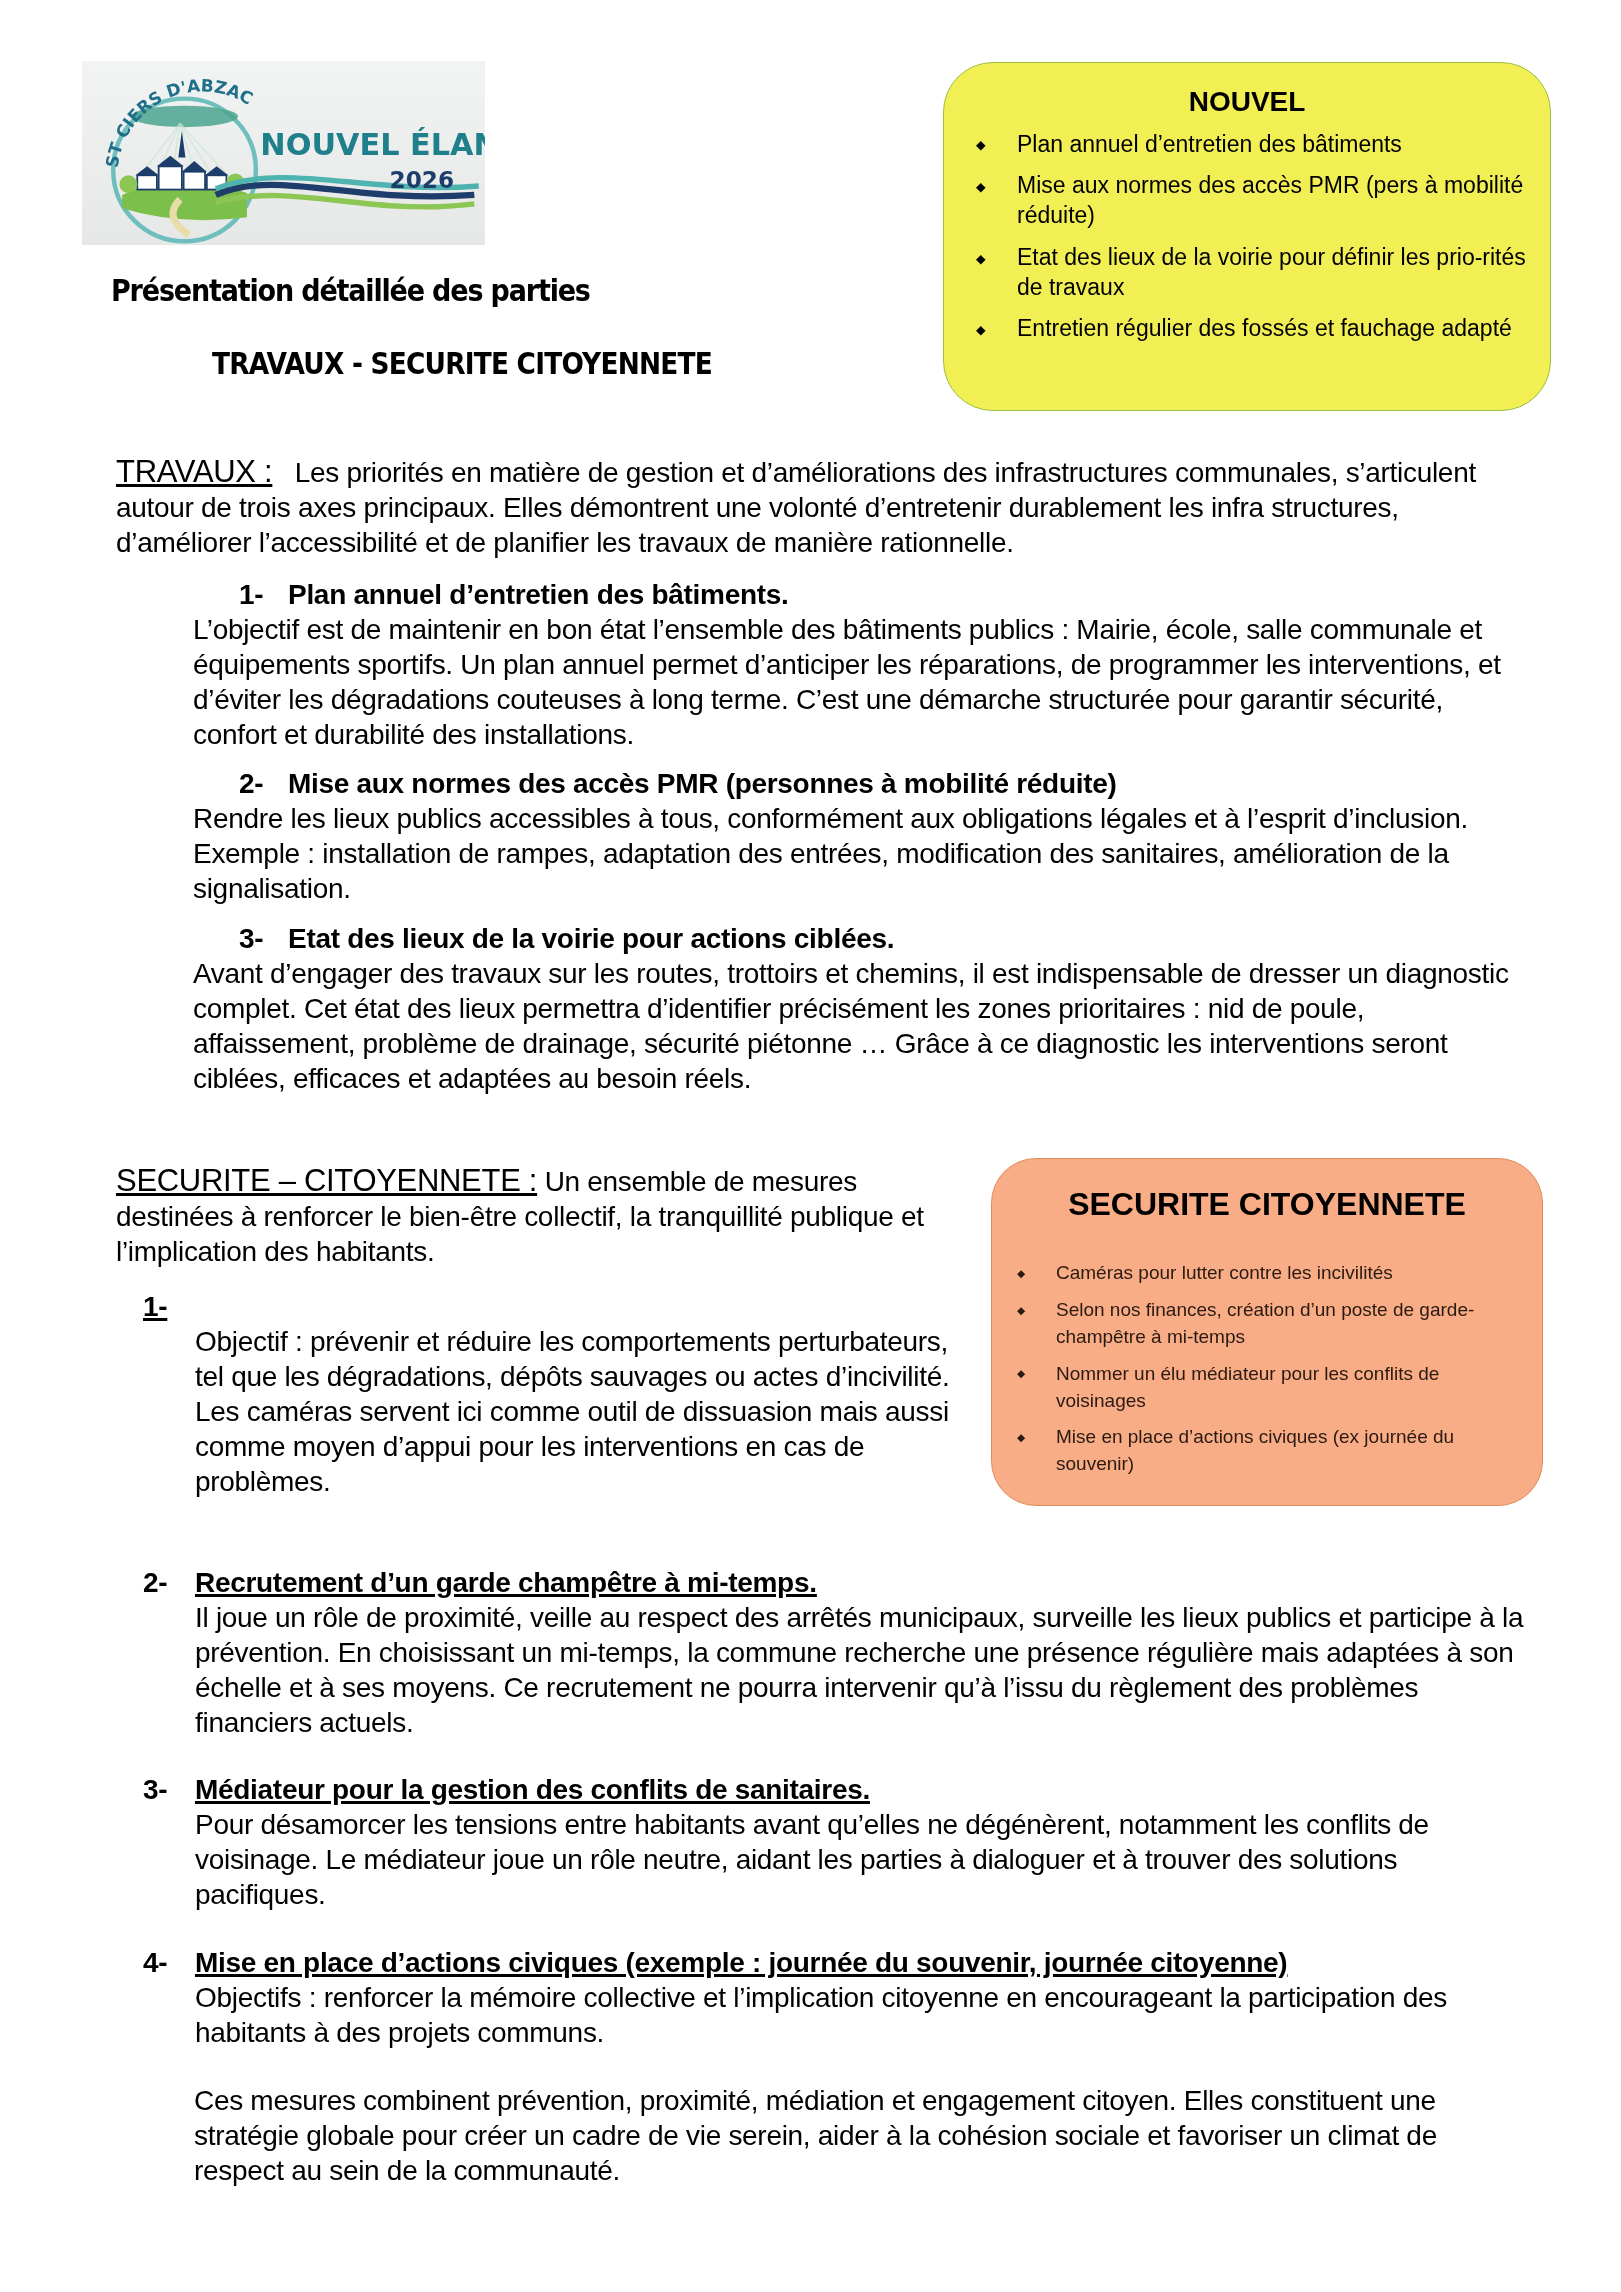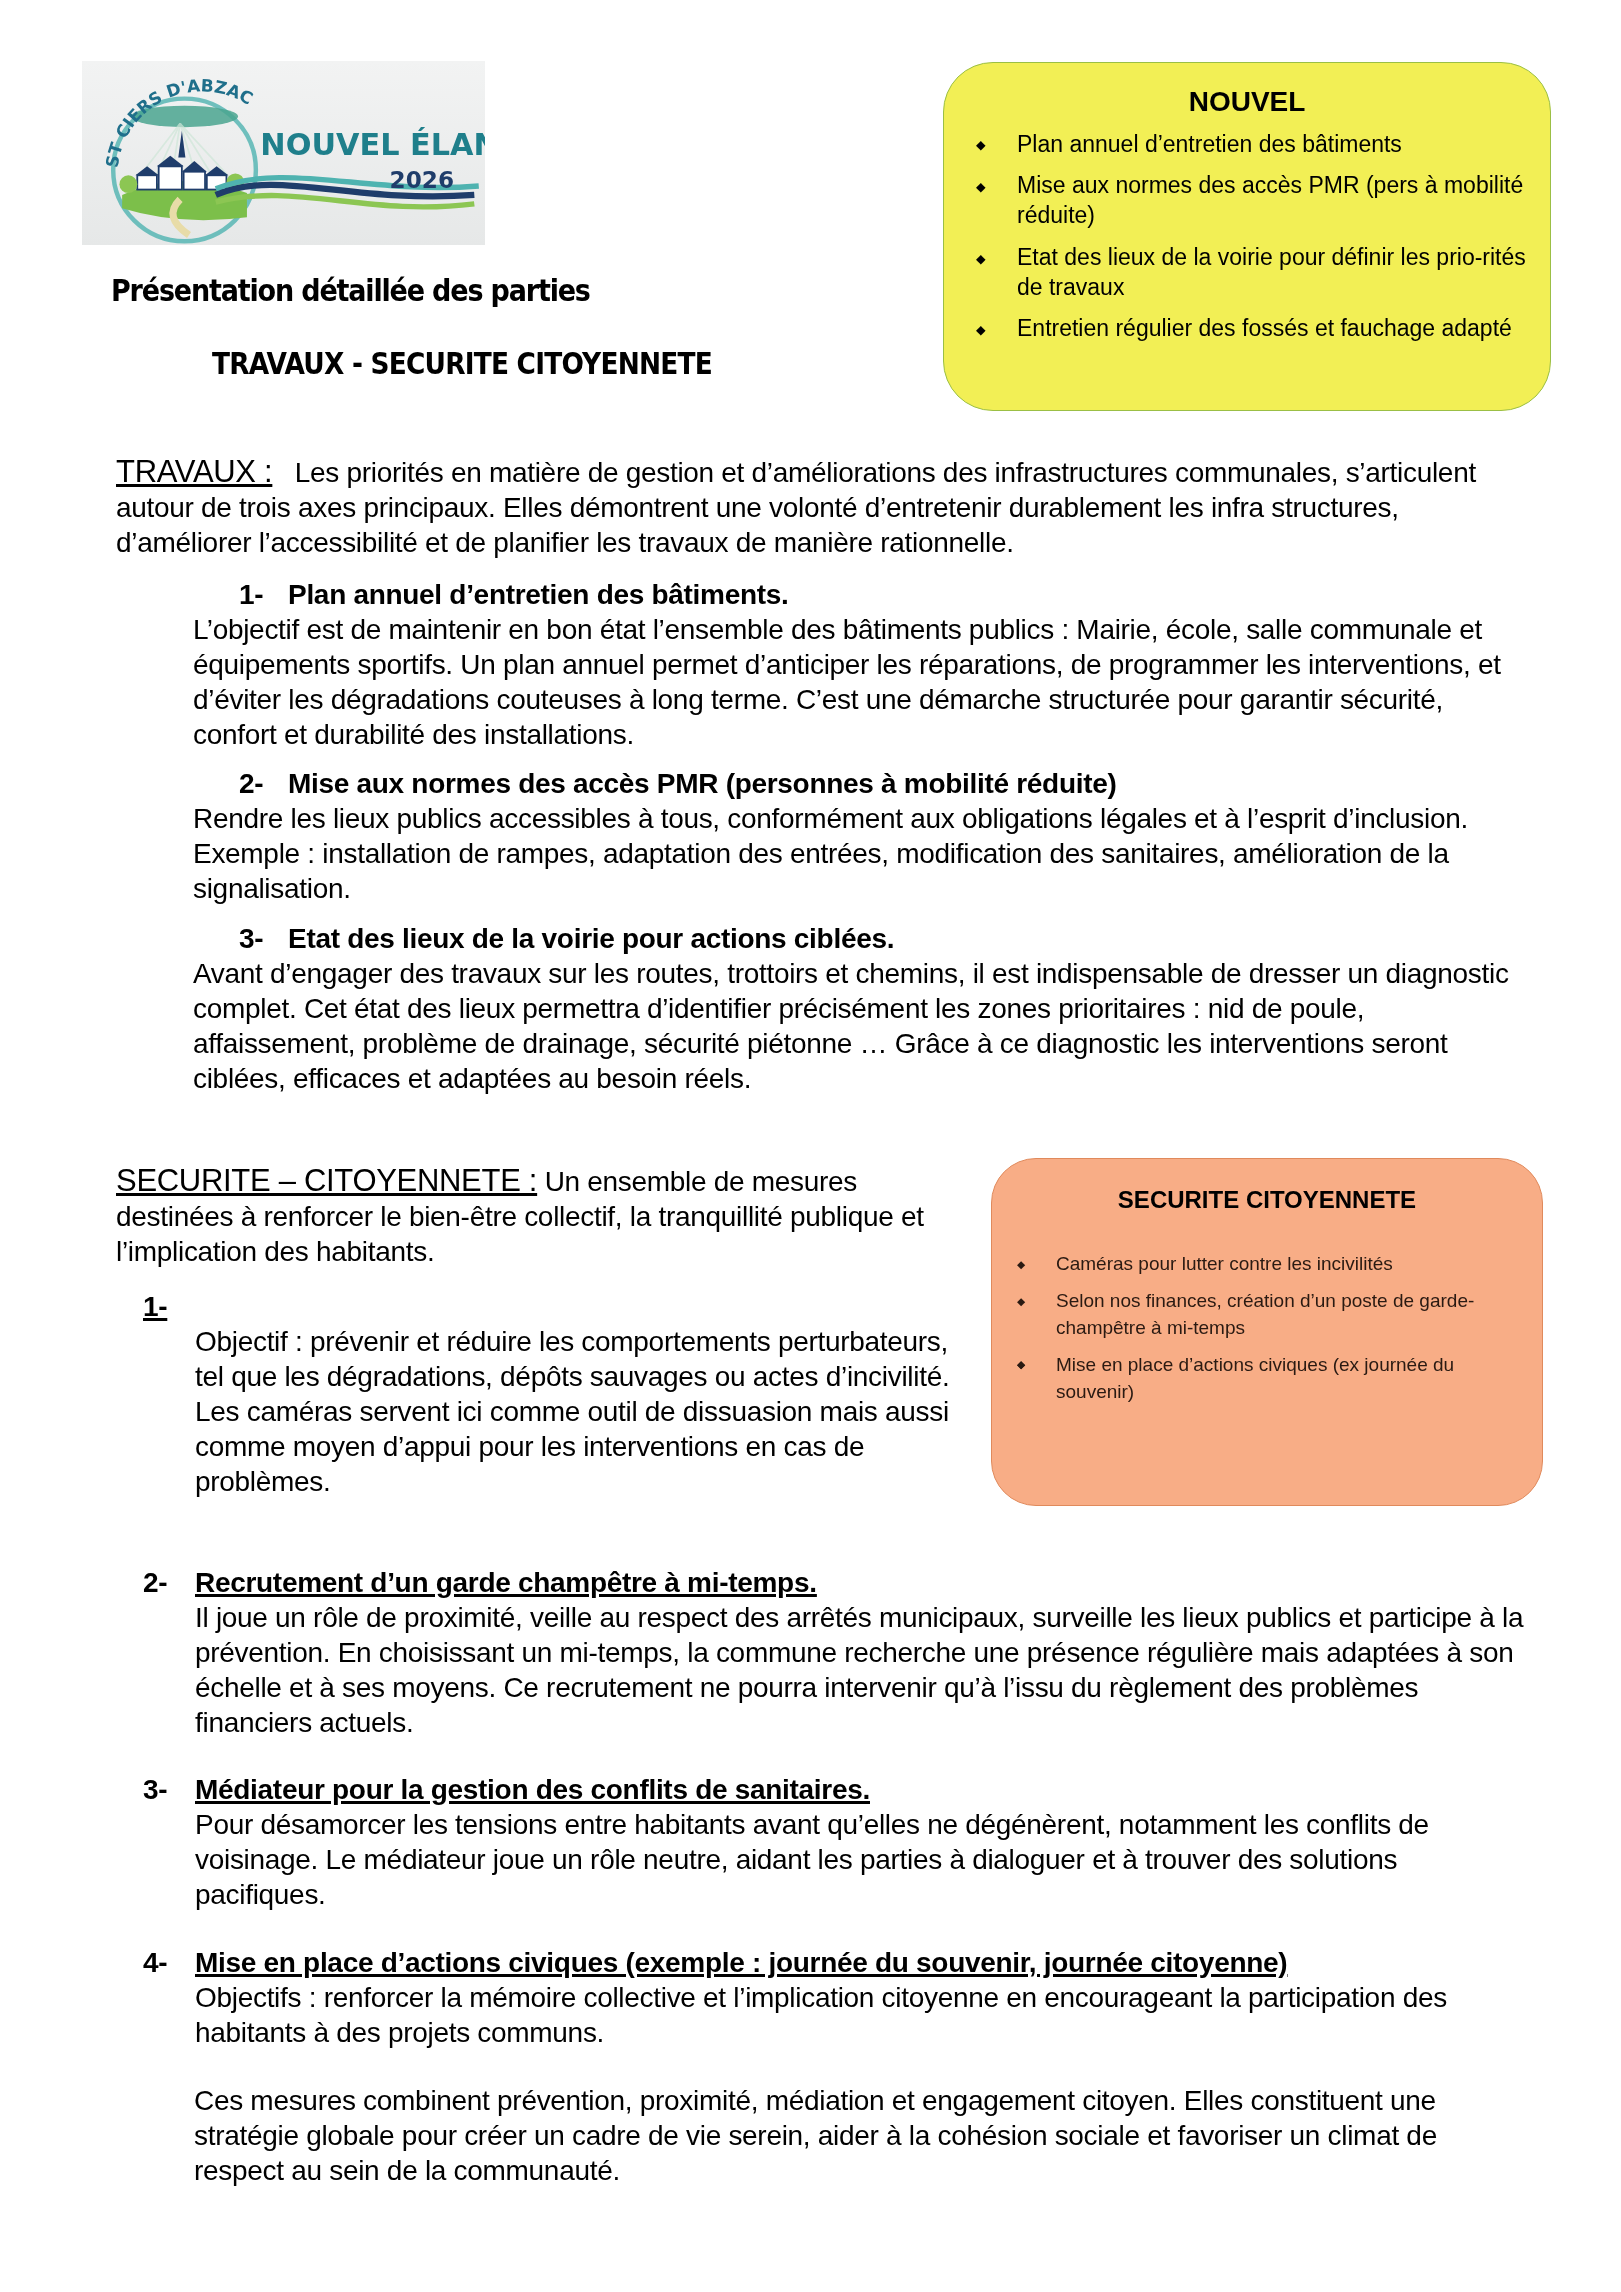--- a/index.html
+++ b/index.html
@@ -36,21 +36,21 @@
 
     
     .secu-intro { left: 116px; top: 1163px; width: 855px; }
     .s-item { left: 143px; width: 1381px; }
     .s-item .item-head { text-decoration: underline; text-decoration-thickness: 2.7px; }
     .s-item .item-num { width: 52px; font-weight: bold; text-decoration: none; display: inline-block; }
     .s-body { margin-left: 52px; }
 
     
     .box-orange { left: 991px; top: 1158px; width: 552px; height: 348px; background: #f8ad86; border: 1.8px solid #e08a5c; border-radius: 45px; box-sizing: border-box; }
-    .box-orange .box-title { margin-top: 27px; font-size: 24px; }
+    .box-orange .box-title { margin-top: 27px; font-size: 32px; }
     .box-orange .box-list { margin-top: 36px; }
     .box-orange .box-list li { position: relative; padding-left: 64px; padding-right: 18px; font-size: 19px; line-height: 27px; margin-bottom: 9.8px; color: #2a1a12; }
     .box-orange .bullet { left: 25px; top: 0.9px; font-size: 10.7px; }
   </style>
 </head>
 <body>
 
 <div class="abs logo">
   <svg viewBox="0 0 452 206">
     <defs>
@@ -130,21 +130,21 @@
 <div class="abs para secu-intro">
   <span class="sec-label" style="font-weight:normal;">SECURITE – CITOYENNETE :</span>
   <span>Un ensemble de mesures destinées à renforcer le bien-être collectif, la tranquillité publique et l’implication des habitants.</span>
 </div>
 
 <div class="abs box-orange">
   <div class="box-title">SECURITE CITOYENNETE</div>
   <ul class="box-list">
     <li><span class="bullet">◆</span><span>Caméras pour lutter contre les incivilités</span></li>
     <li><span class="bullet">◆</span><span>Selon nos finances, création d’un poste de garde-champêtre à mi-temps</span></li>
-    <li><span class="bullet">◆</span></li>
+    <li><span class="bullet">◆</span><span>Nommer un élu médiateur pour les conflits de voisinages</span></li>
     <li><span class="bullet">◆</span><span>Mise en place d’actions civiques (ex journée du souvenir)</span></li>
   </ul>
 </div>
 
 <div class="abs s-item para" style="top:1289px; width:838px;">
   <div class="item-head" style="display:flex;">
       <span class="item-num">1-</span>
     </div>
   <div class="s-body">Objectif : prévenir et réduire les comportements perturbateurs, tel que les dégradations, dépôts sauvages ou actes d’incivilité. Les caméras servent ici comme outil de dissuasion mais aussi comme moyen d’appui pour les interventions en cas de problèmes.</div>
 </div>

